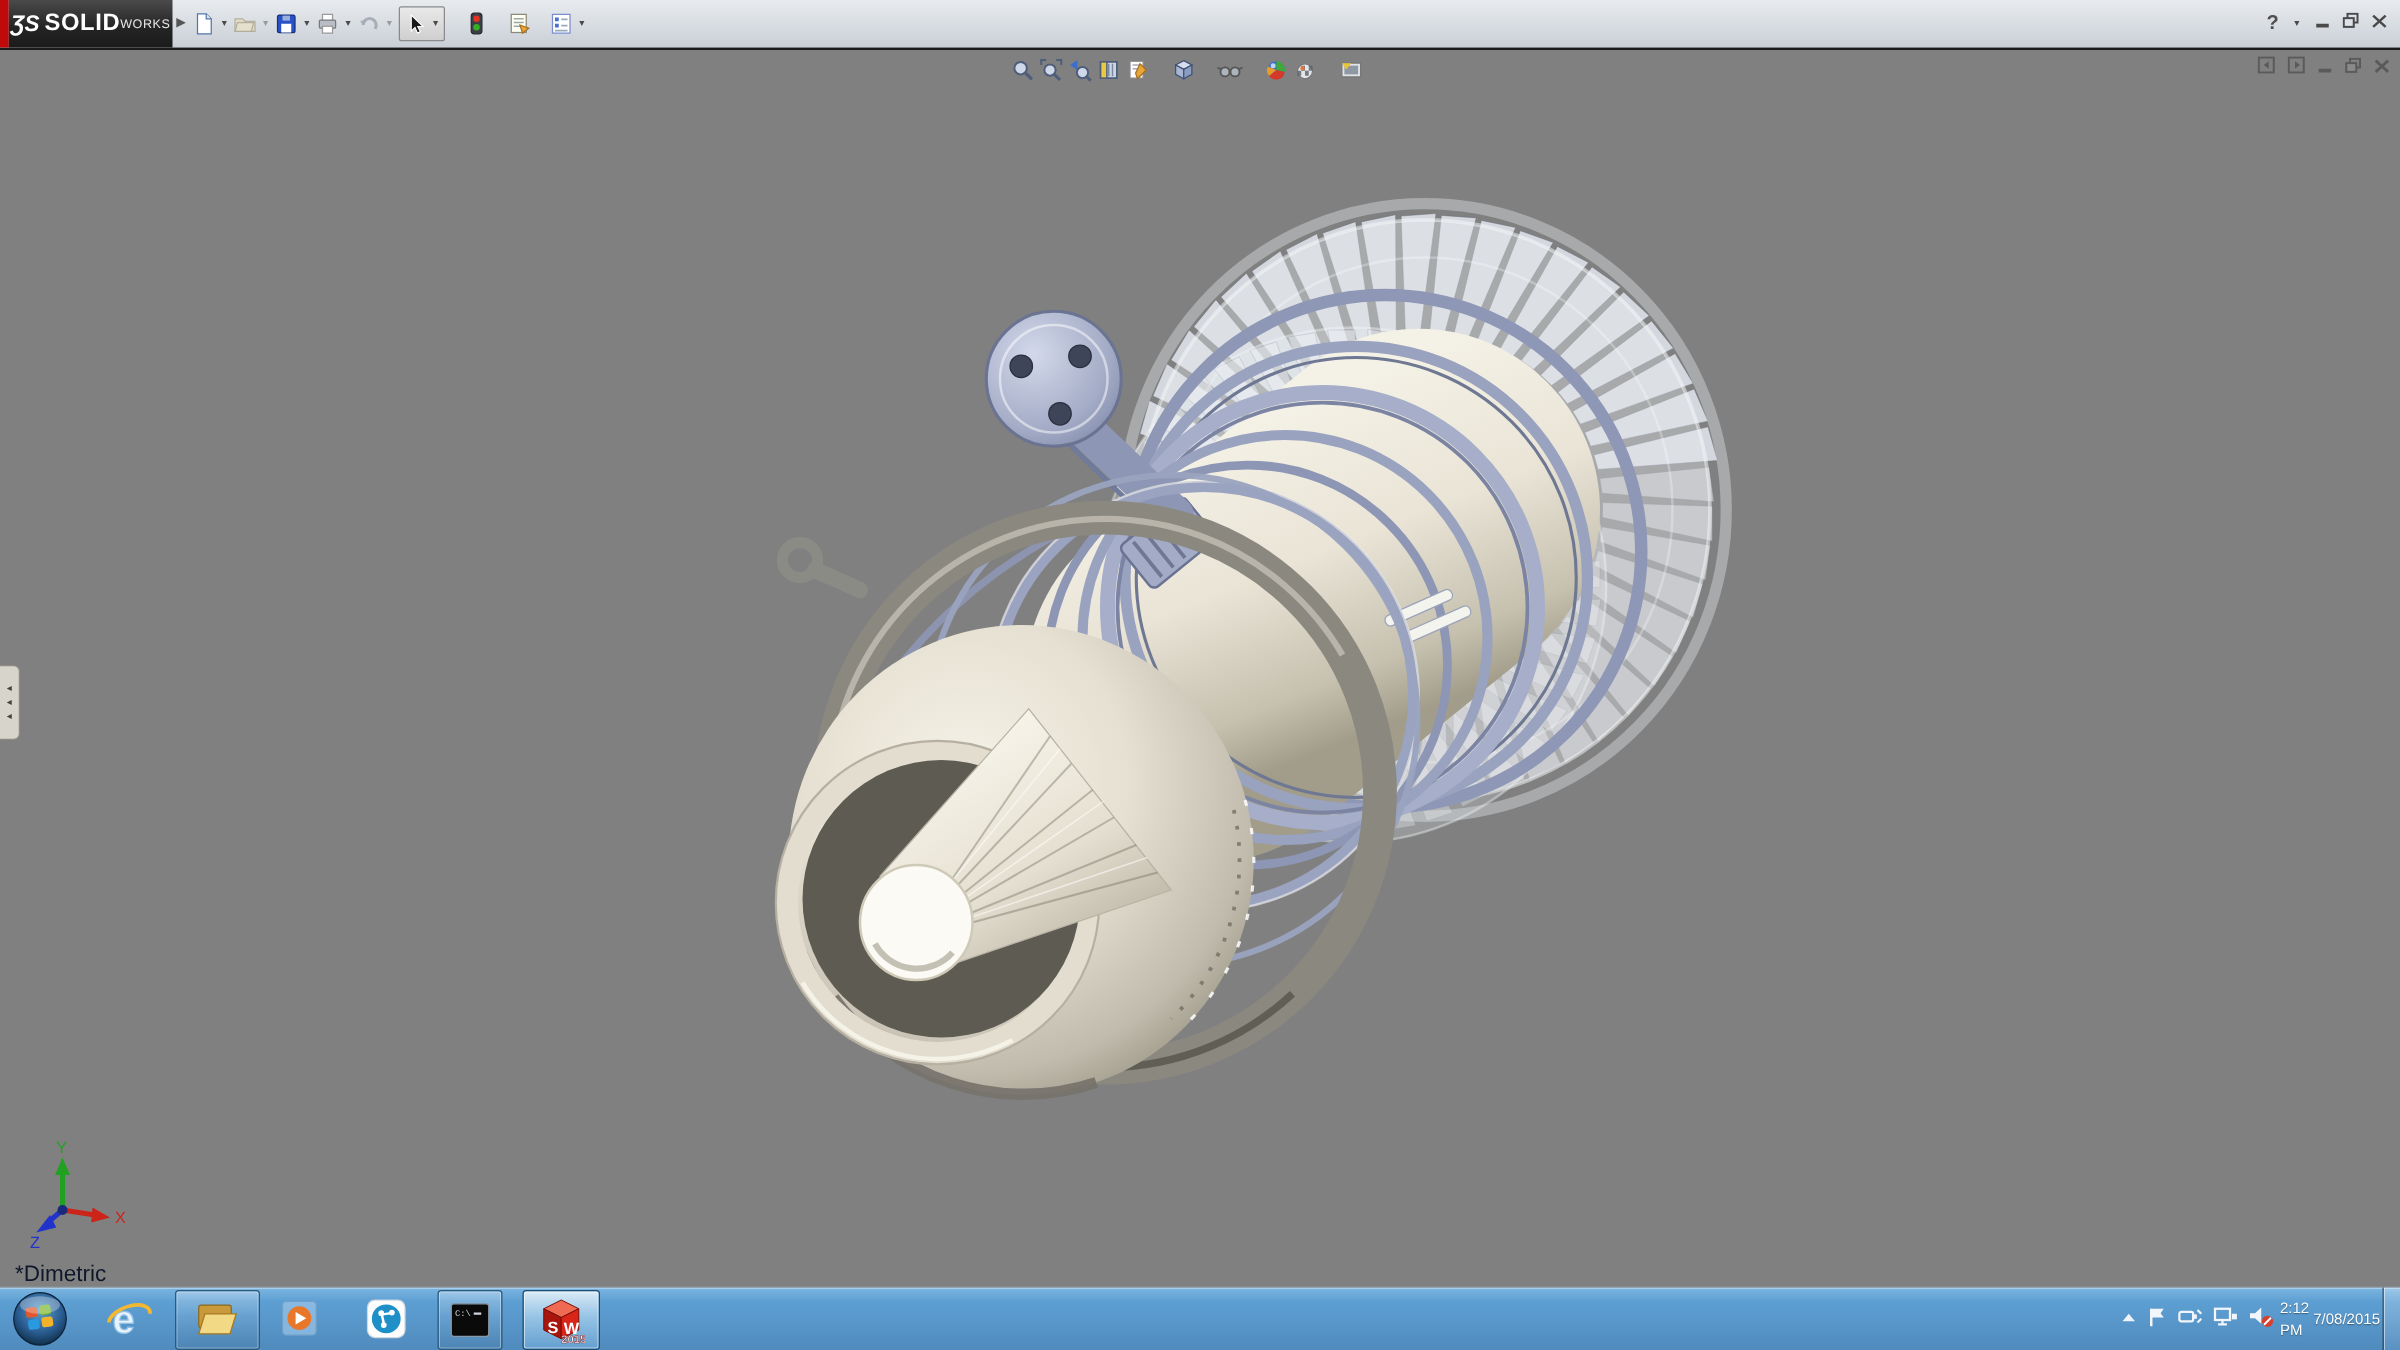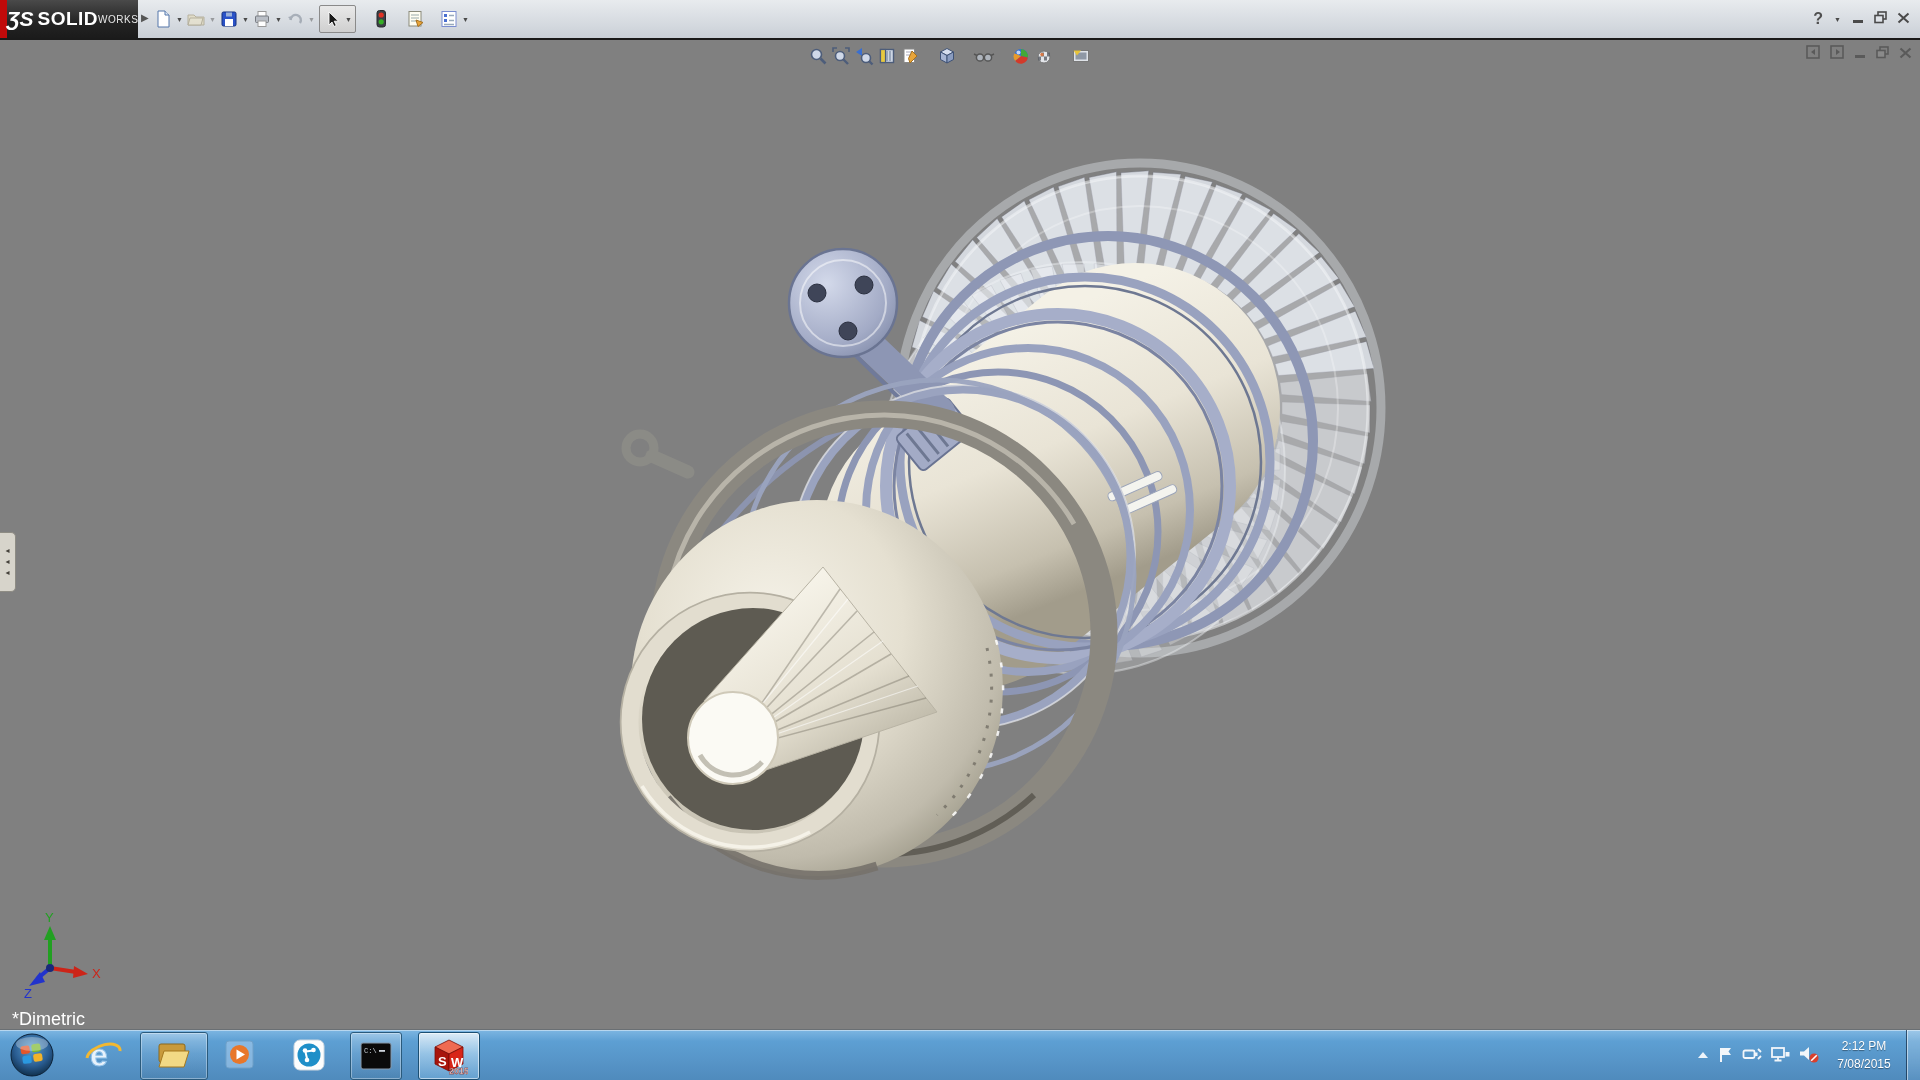--- a/index.html
+++ b/index.html
@@ -4,21 +4,21 @@
 <style>
   html,body{margin:0;padding:0;width:1920px;height:1080px;overflow:hidden;
     font-family:"Liberation Sans",sans-serif;-webkit-font-smoothing:antialiased;}
   
   #titlebar{position:absolute;left:0;top:0;width:1920px;height:38px;
     background:linear-gradient(#e8ebee,#d3d8de 70%,#c9cfd6);border-bottom:2px solid #1a1a1a;}
   #red-sliver{position:absolute;left:0;top:0;width:7px;height:38px;background:#c00a0a;}
   #sw-logo{position:absolute;left:7px;top:0;width:131px;height:38px;
     background:linear-gradient(#4a4a4a,#232323 60%,#1b1b1b);color:#fff;
     display:flex;align-items:center;justify-content:center;white-space:nowrap;}
-  #sw-logo .mark{font-size:21px;font-weight:bold;font-style:italic;margin-right:4px;}
+  #sw-logo .mark{font-size:18px;font-weight:bold;font-style:italic;margin-right:4px;}
   #sw-logo .bold{font-size:19px;font-weight:bold;letter-spacing:.5px;}
   #sw-logo .light{font-size:10px;font-weight:normal;letter-spacing:.5px;color:#e8e8e8;text-align:center;}
   #logo-expand{position:absolute;left:141px;top:12px;font-size:10px;color:#555;cursor:default;}
   #main-toolbar{position:absolute;left:152px;top:3px;height:32px;display:flex;align-items:center;}
   .ico{width:22px;height:22px;display:flex;align-items:center;justify-content:center;}
   .caret{font-size:7px;color:#4a4a4a;width:11px;text-align:center;}
   .dim{opacity:.45;}
   .tool-select{display:flex;align-items:center;border:1px solid #8a8a8a;
     background:linear-gradient(#e9e9e9,#cfcfcf);border-radius:2px;height:26px;padding:0 1px;margin:0 2px;}
   .gap12{margin-left:12px;}
@@ -29,33 +29,33 @@
   
   #viewport{position:absolute;left:0;top:40px;width:1920px;height:989px;background:#808080;}
   #headsup{position:absolute;left:806px;top:4px;display:flex;align-items:center;}
   #headsup .ico{width:23px;height:23px;}
   .hgap{margin-left:14px;}
   #doc-controls{position:absolute;right:8px;top:5px;display:flex;align-items:center;gap:9px;}
   #left-tab{position:absolute;left:0;top:492px;width:15px;height:58px;background:#d7d4cb;
     border:1px solid #8e8c84;border-left:none;border-radius:0 5px 5px 0;
     display:flex;flex-direction:column;align-items:center;justify-content:center;gap:3px;
     font-size:8px;color:#44403a;line-height:1;}
-  #view-label{position:absolute;left:12px;bottom:-1px;font-size:18px;color:#ffffff;}
+  #view-label{position:absolute;left:12px;bottom:-1px;font-size:18px;color:#0f172a;}
   #engine{position:absolute;left:0;top:0;pointer-events:none;}
   #triad{position:absolute;left:10px;top:868px;}
   
   #taskbar{position:absolute;left:0;top:1029px;width:1920px;height:51px;
     background:linear-gradient(#7db6e2,#5d9fd3 22%,#5795c8 60%,#4f8abc);
     border-top:1px solid #6a6f73;box-shadow:inset 0 1px 0 rgba(255,255,255,.45);}
   .tbtn{position:absolute;top:2px;height:46px;display:flex;align-items:center;justify-content:center;border-radius:3px;}
   .tbtn.open{border:1px solid #2a5a7c;background:linear-gradient(rgba(255,255,255,.30),rgba(255,255,255,.08) 45%,rgba(0,0,0,.05));box-shadow:inset 0 0 0 1px rgba(255,255,255,.35);}
   .tbtn.active{border:1px solid #1c4f73;background:linear-gradient(rgba(255,255,255,.75),rgba(200,230,250,.55) 45%,rgba(120,180,225,.5));box-shadow:inset 0 0 0 1px rgba(255,255,255,.55);}
   #tray{position:absolute;right:100px;top:0;height:51px;display:flex;align-items:center;gap:8px;}
   #clock{position:absolute;right:16px;top:0;width:80px;height:51px;color:#fff;font-size:12px;
-    display:flex;flex-direction:column;align-items:center;justify-content:center;line-height:1.45;
+    display:flex;flex-direction:row;align-items:center;justify-content:center;line-height:1.45;
     text-shadow:0 1px 1px rgba(0,0,0,.4);}
   #show-desktop{position:absolute;right:0;top:0;width:13px;height:51px;
     border-left:1px solid rgba(20,50,80,.8);box-shadow:inset 1px 0 0 rgba(255,255,255,.5);
     background:linear-gradient(rgba(255,255,255,.25),rgba(255,255,255,.05));}
 </style>
 </head>
 <body>
 
 <div id="titlebar">
   <div id="red-sliver"></div>

